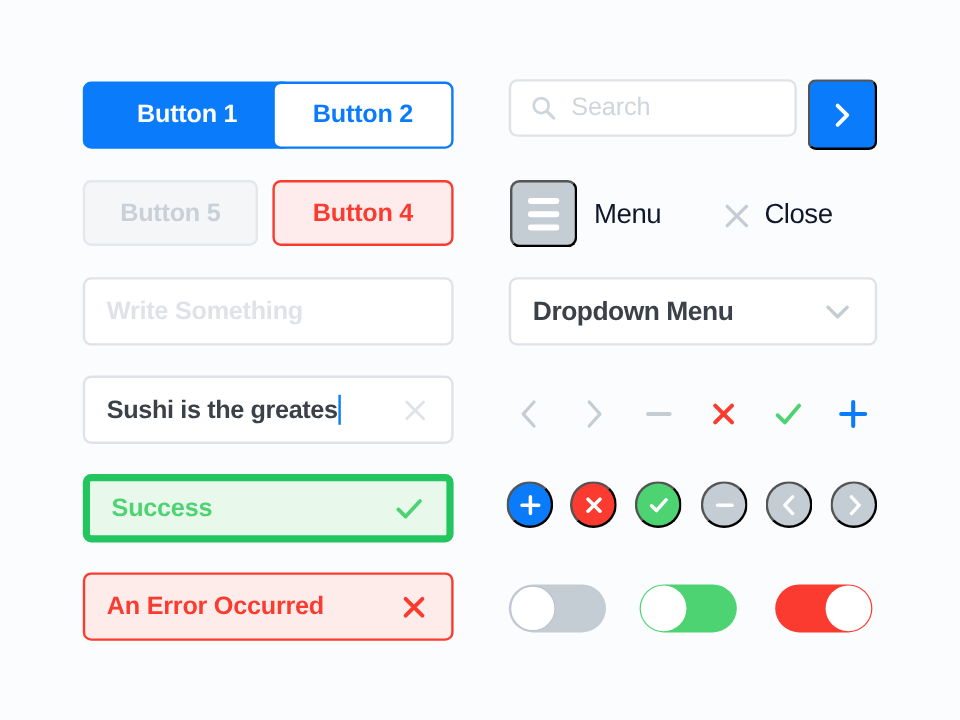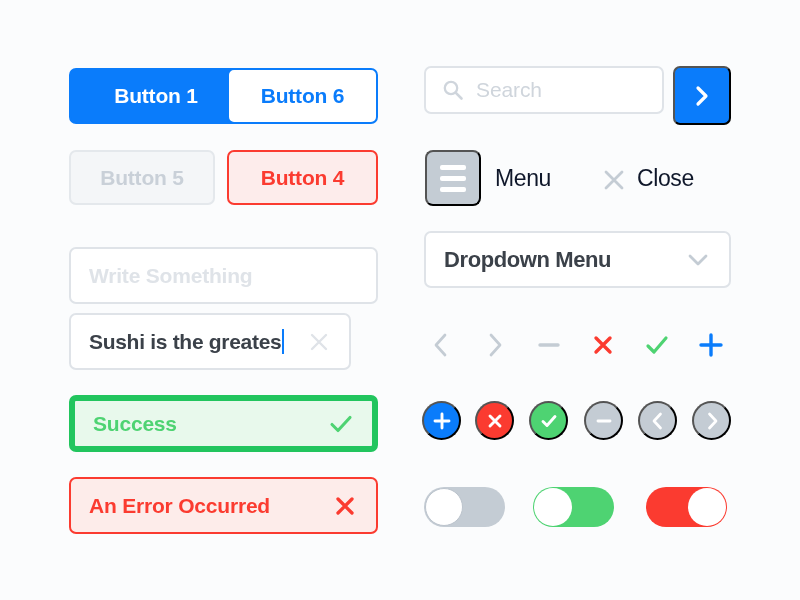--- a/index.html
+++ b/index.html
@@ -214,36 +214,36 @@
 </head>
 <body>
 
 <div class="stage">
 
   <button class="abs btn btn-primary" style="left:69px; top:68px; width:174px; height:56px;">
     <span>Button 1</span>
   </button>
 
   <button class="abs btn btn-outline" style="left:227px; top:68px; width:151px; height:56px;">
-    <span>Button 6</span>
+    <span>Button 2</span>
   </button>
 
   <button class="abs btn btn-disabled" style="left:69px; top:150px; width:146px; height:55px;">
     <span>Button 5</span>
   </button>
 
   <button class="abs btn btn-danger" style="left:227px; top:150px; width:151px; height:55px;">
     <span>Button 4</span>
   </button>
 
-  <div class="abs field" style="left:69px; top:231px; width:309px; height:57px;margin-top:16px;">
+  <div class="abs field" style="left:69px; top:231px; width:309px; height:57px;">
     <span class="field-placeholder">Write Something</span>
   </div>
 
-  <div class="abs field" style="left:69px; top:313px; width:282px; height:57px;">
+  <div class="abs field" style="left:69px; top:313px; width:309px; height:57px;">
     <span class="field-value">Sushi is the greates</span>
       <span class="caret"></span>
     <span class="field-clear">
       <svg width="24" height="24" viewBox="0 0 24 24">
         <path d="M5 5 L19 19 M19 5 L5 19" stroke="#dfe3e8" stroke-width="2.4" stroke-linecap="round" fill="none"></path>
       </svg>
     </span>
   </div>
 
   <div class="abs alert alert-success" style="left:69px; top:395px; width:309px; height:57px;">

